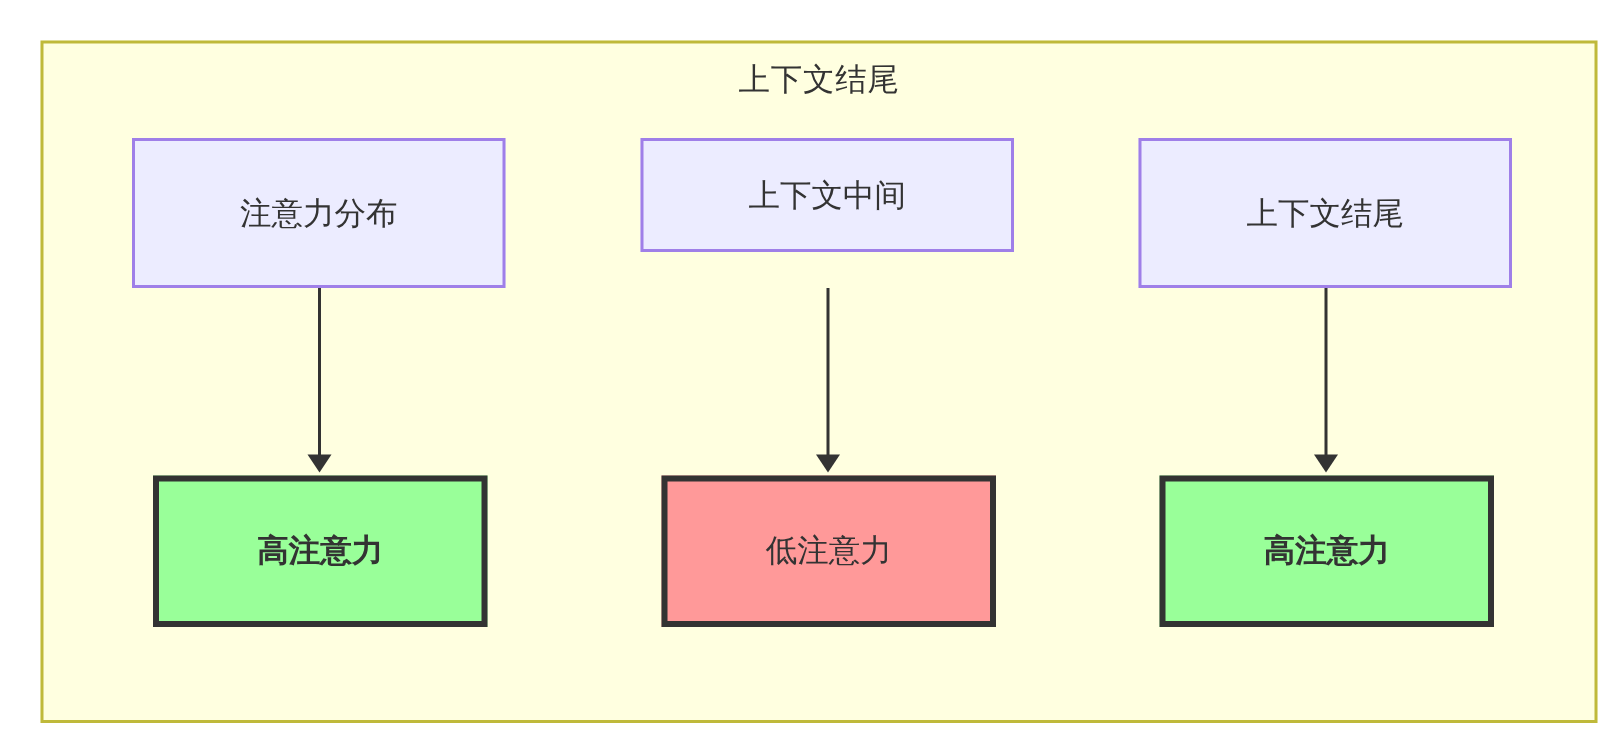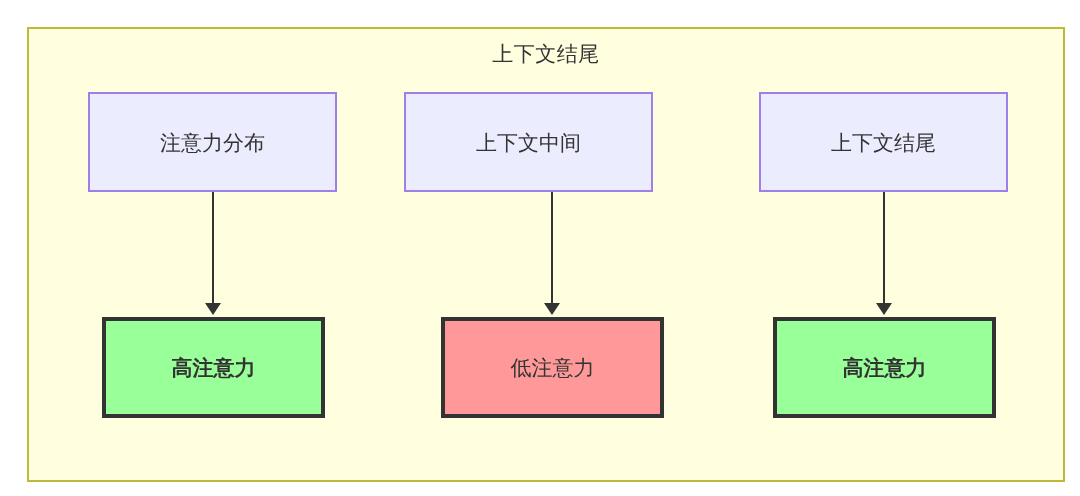--- a/index.html
+++ b/index.html
@@ -89,21 +89,21 @@
 
   <div class="node node-context" style="left:88px; top:92px; width:249px; height:100px;">
     <span>注意力分布</span>
   </div>
   <div class="arrow" style="left:212px; top:192px; height:113px;"></div>
   <div class="arrow-head" style="left:205px; top:303px;"></div>
   <div class="node node-attention node-high" style="left:102px; top:317px; width:223px; height:101px;">
     <span>高注意力</span>
   </div>
 
-  <div class="node node-context" style="left:404px; top:92px; width:249px; height:100px;">
+  <div class="node node-context" style="left:427px; top:92px; width:249px; height:76px;">
     <span>上下文中间</span>
   </div>
   <div class="arrow" style="left:551px; top:192px; height:113px;"></div>
   <div class="arrow-head" style="left:544px; top:303px;"></div>
   <div class="node node-context" style="left:759px; top:92px; width:249px; height:100px;">
     <span>上下文结尾</span>
   </div>
 
   <div class="node node-attention node-low" style="left:441px; top:317px; width:223px; height:101px;">
     <span>低注意力</span>

